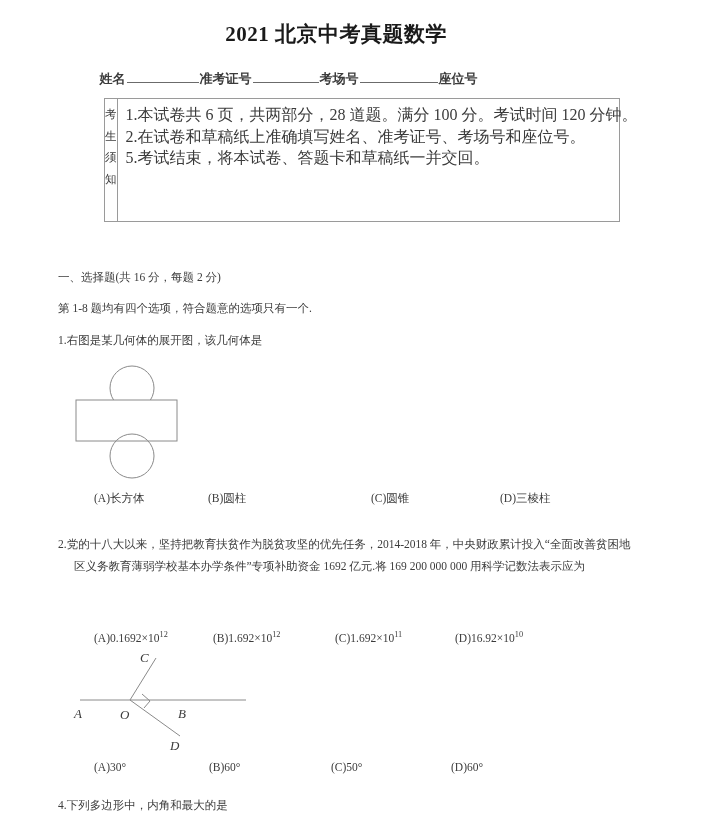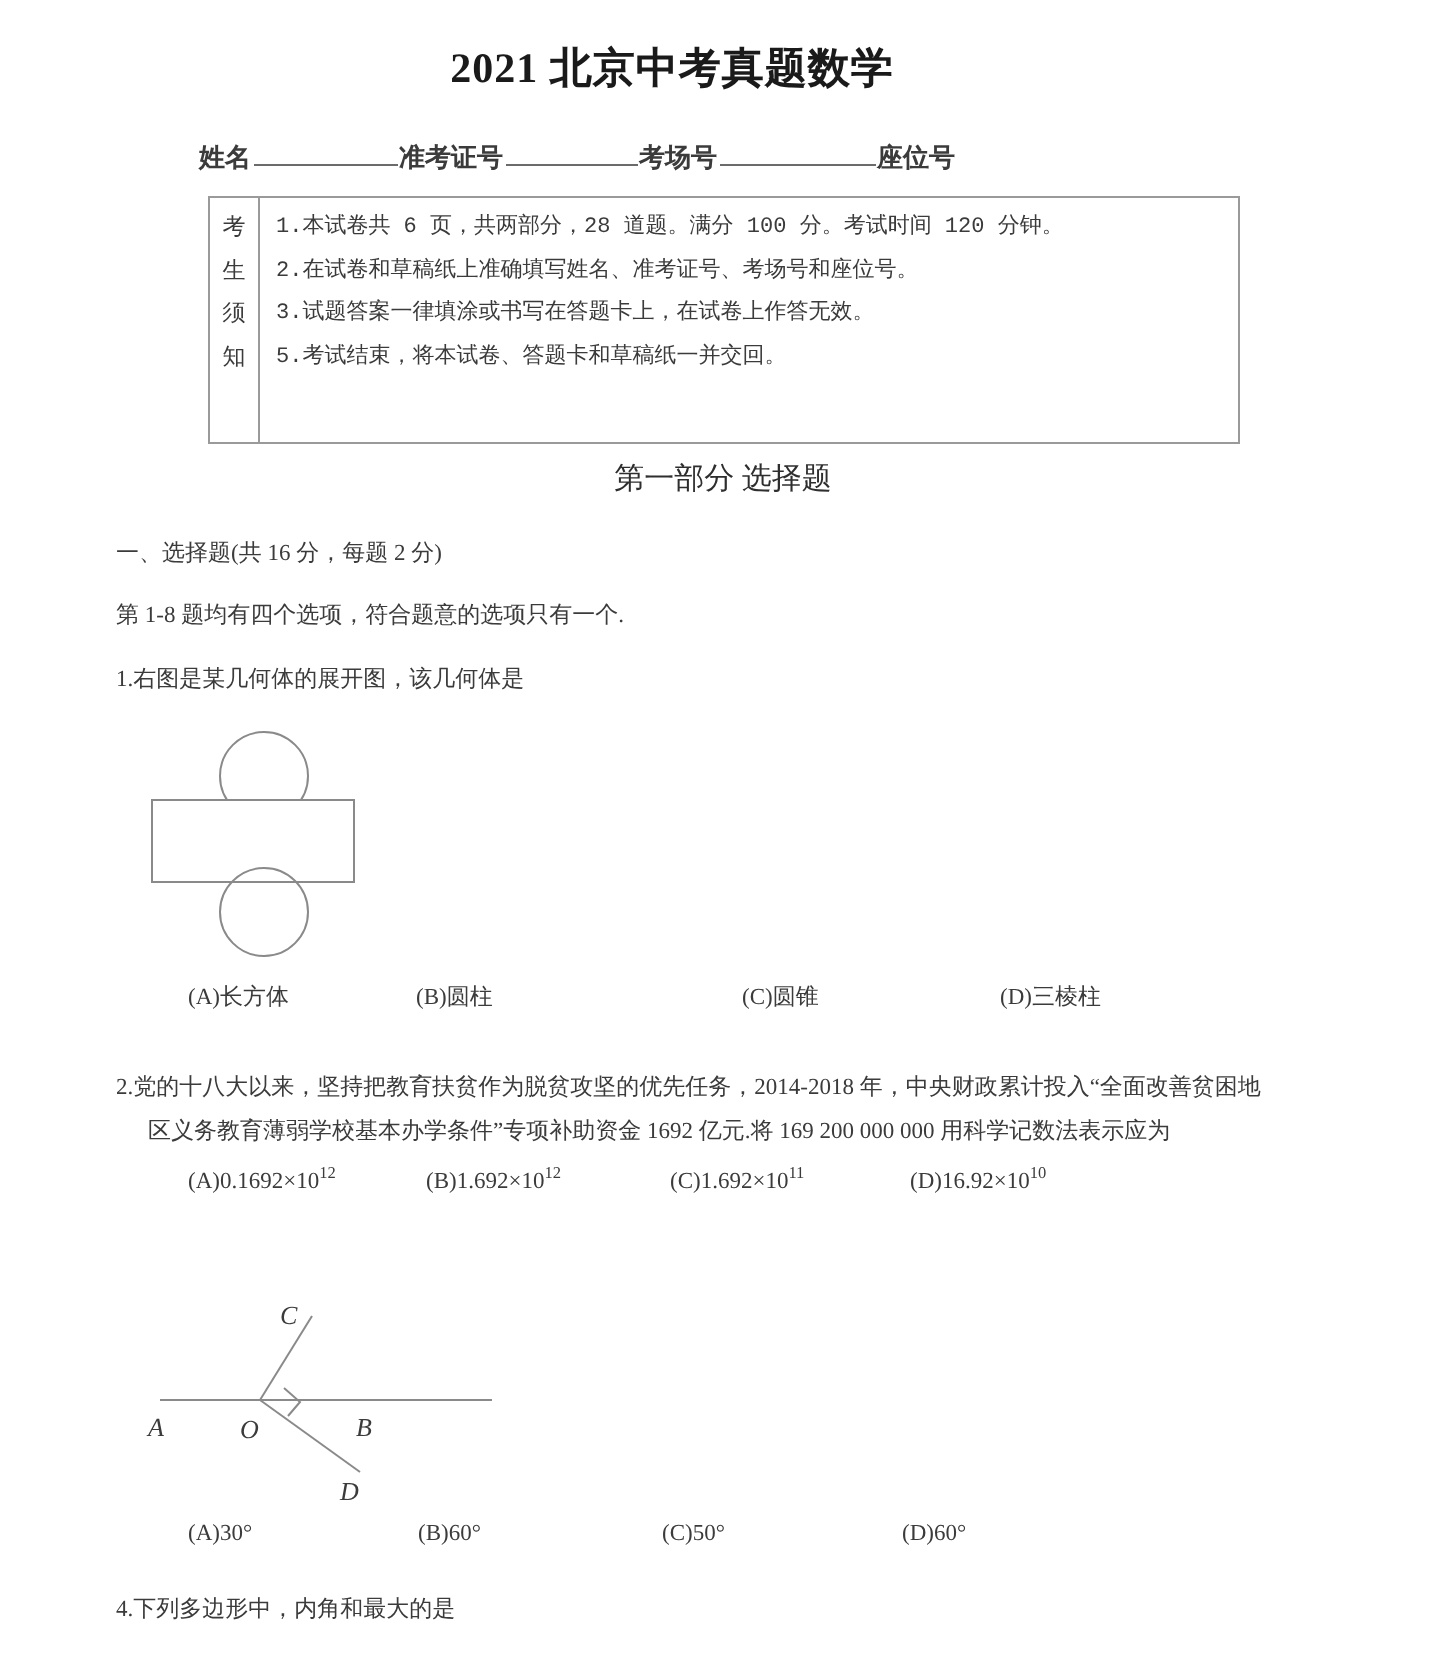--- a/index.html
+++ b/index.html
@@ -84,25 +84,24 @@
     line-height: 21.5px;
     color: #3b3b3b;
     font-weight: normal;
   }
   .notice-items {
     flex: 1;
     padding: 5px 0 0 8px;
     box-sizing: border-box;
   }
   .notice-items div {
-    font-size: 11px;
+    font-size: 16px;
     line-height: 21.5px;
     color: #3b3b3b;
     white-space: nowrap;
-    font-family: Liberation Mono, monospace;
   }
 
   
   .part-heading {
     position: absolute;
     top: 230px;
     left: 0;
     width: 723px;
     text-align: center;
     font-size: 15px;
@@ -135,21 +134,21 @@
   }
   .opts span.opt { display: inline-block; }
   .q1-opts { top: 491px; }
   .q2-opts { top: 585px; }
   .q3-opts { top: 761px; }
 
   .q1-opts .opt:nth-child(1) { width: 114px; }
   .q1-opts .opt:nth-child(2) { width: 163px; }
   .q1-opts .opt:nth-child(3) { width: 129px; }
 
-  .q2-opts .opt:nth-child(1) { width: 119px; }
+  .q2-opts .opt:nth-child(1) { width: 119px; margin-top: 47px; }
   .q2-opts .opt:nth-child(2) { width: 122px; }
   .q2-opts .opt:nth-child(3) { width: 120px; }
 
   .q3-opts .opt:nth-child(1) { width: 115px; }
   .q3-opts .opt:nth-child(2) { width: 122px; }
   .q3-opts .opt:nth-child(3) { width: 120px; }
 
   .mathvar { font-style: italic; font-family: "Liberation Serif", serif; }
   sup { font-size: 0.72em; vertical-align: super; line-height: 0; }
 
@@ -174,26 +173,24 @@
   <div class="notice-box">
     <div class="notice-label-col">
       <span>考</span>
       <span>生</span>
       <span>须</span>
       <span>知</span>
     </div>
     <div class="notice-items">
       <div>1.本试卷共 6 页，共两部分，28 道题。满分 100 分。考试时间 120 分钟。</div>
       <div>2.在试卷和草稿纸上准确填写姓名、准考证号、考场号和座位号。</div>
-      <div>3.试题答案一律填涂或书写在答题卡上，在试卷上作答无效。</div>
       <div>5.考试结束，将本试卷、答题卡和草稿纸一并交回。</div>
     </div>
   </div>
 
-  <div class="part-heading">第一部分  选择题</div>
 
   <div class="btext sec-intro">一、选择题(共 16 分，每题 2 分)</div>
   <div class="btext sec-note">第 1-8 题均有四个选项，符合题意的选项只有一个.</div>
 
   <div class="btext q1-text">1.右图是某几何体的展开图，该几何体是</div>
 
   <div class="figure fig-net">
     <svg width="200" height="122" viewBox="0 0 200 122">
       <circle cx="74" cy="26" r="22" fill="none" stroke="#8a8a8a" stroke-width="1"></circle>
       <rect x="18" y="38" width="101" height="41" fill="#ffffff" stroke="#8a8a8a" stroke-width="1"></rect>

